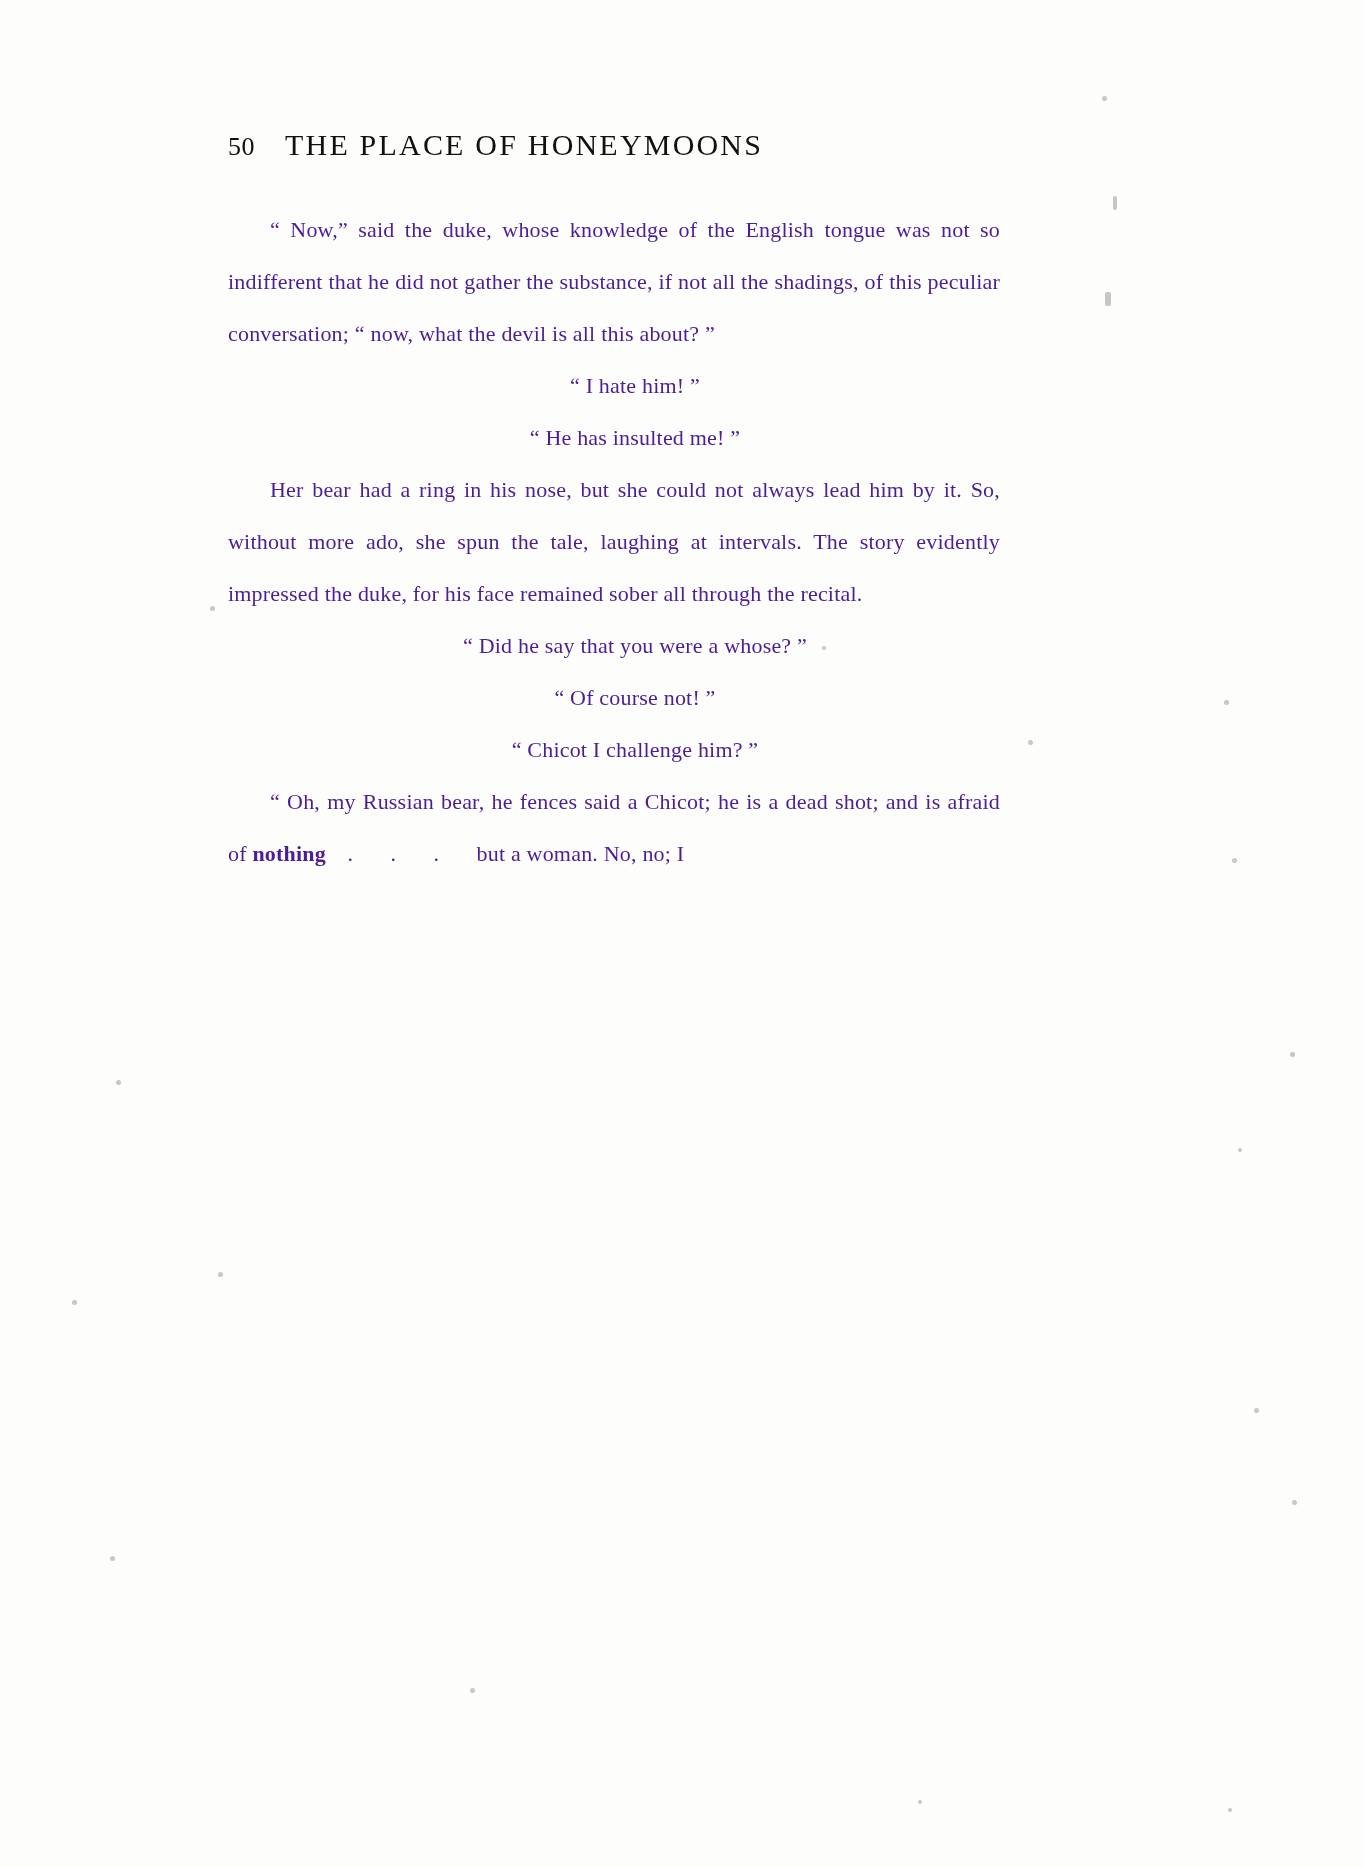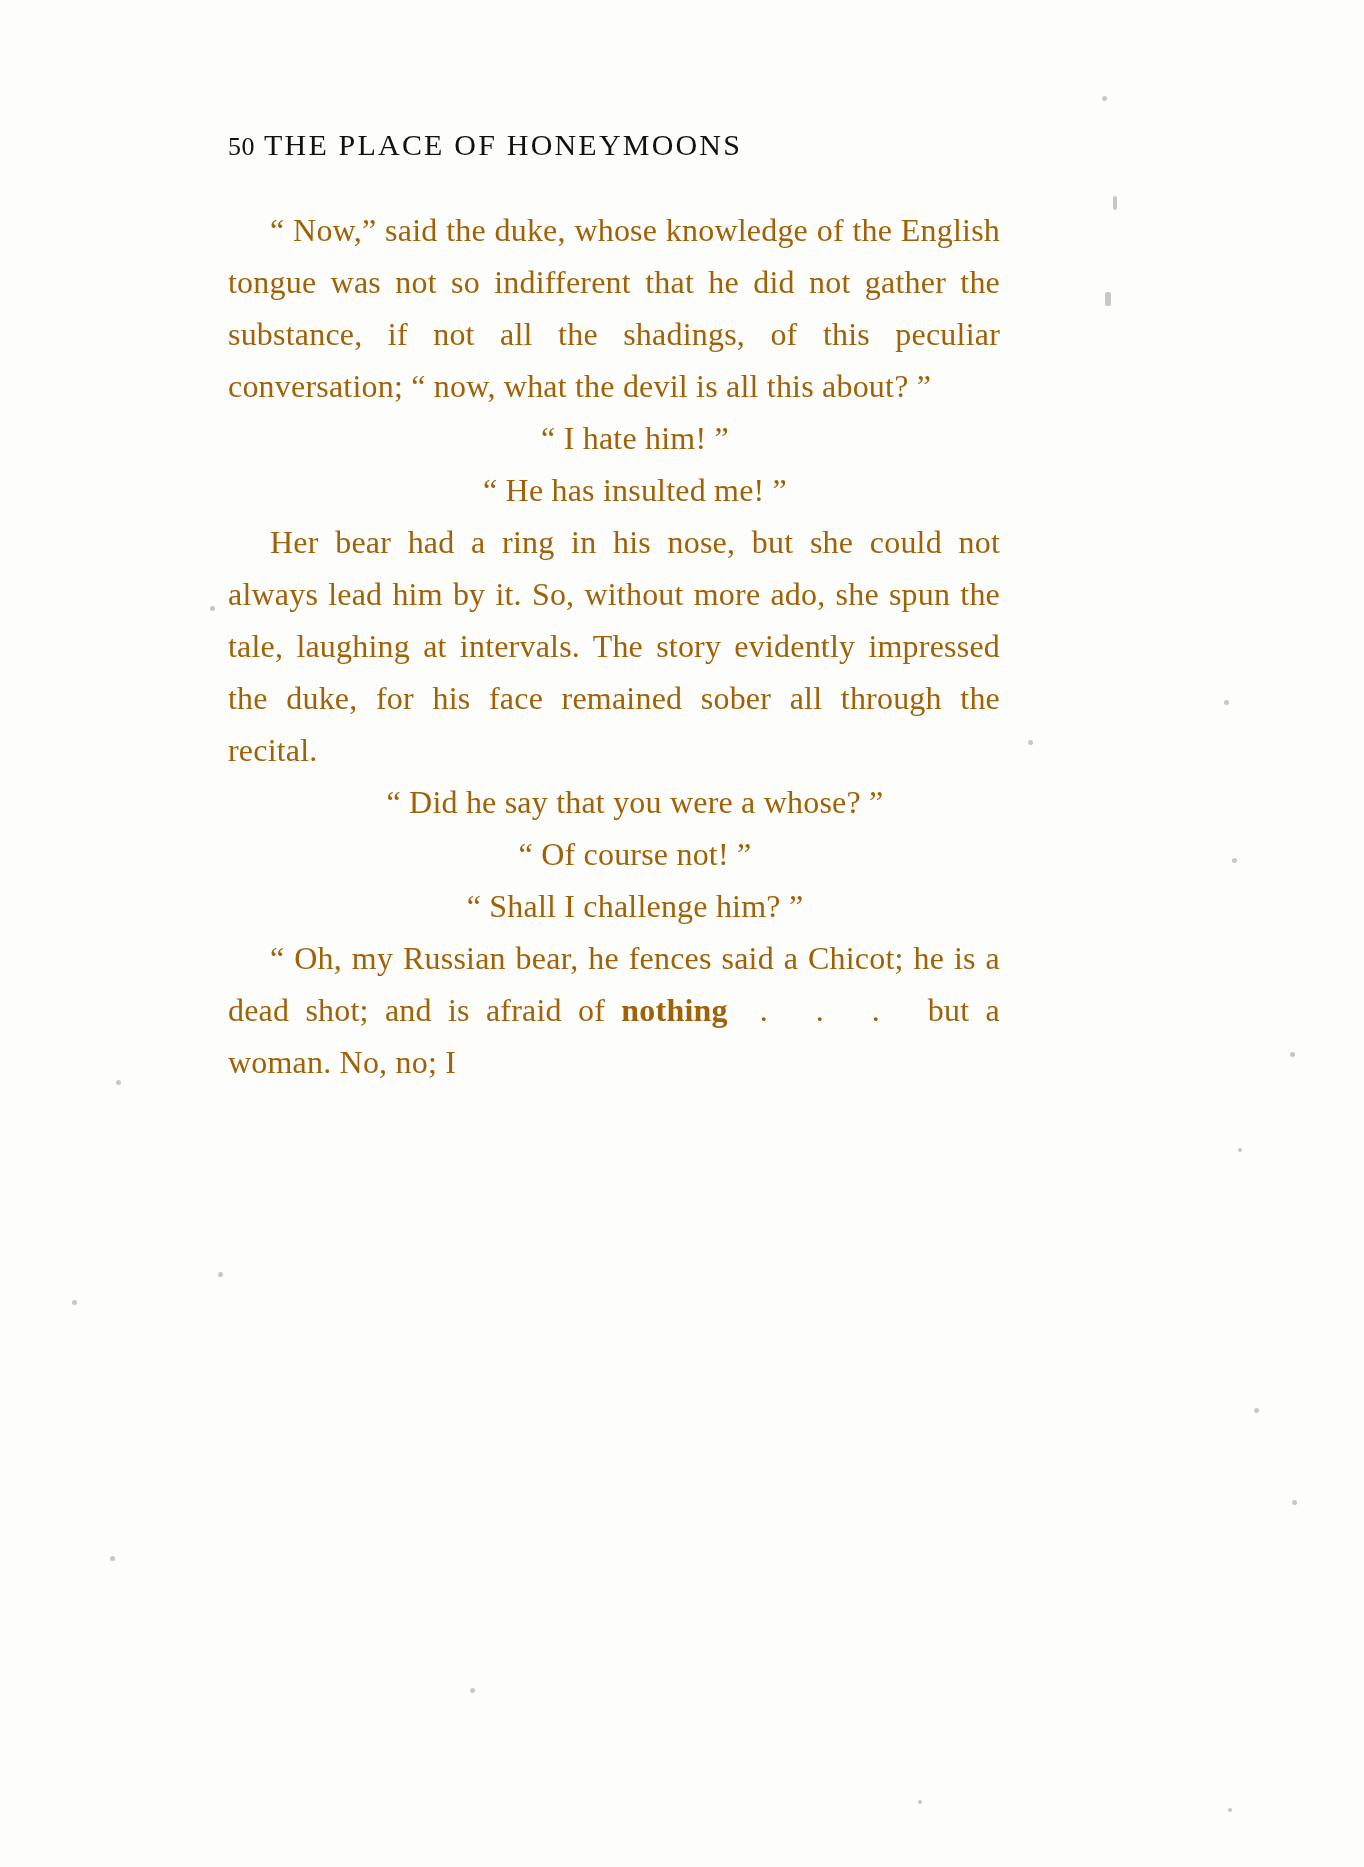--- a/index.html
+++ b/index.html
@@ -36,42 +36,42 @@
   .text-block {
     position: absolute;
     left: 228px;
     top: 128px;
     width: 772px;
   }
 
   .running-head {
     display: flex;
     align-items: baseline;
-    gap: 9px;
+    gap: 30px;
     margin-bottom: 42px;
     font-size: 30px;
     letter-spacing: 1.2px;
     color: #111;
   }
   .folio {
     font-size: 26px;
     letter-spacing: 0.5px;
   }
   .head-title {
     font-size: 30px;
     letter-spacing: 2.2px;
   }
 
   p {
     margin: 0;
-    font-size: 32px;
+    font-size: 22px;
     line-height: 52px;
     text-align: justify;
     text-justify: inter-word;
-    color: #a16207;
+    color: #4c1d95;
     letter-spacing: 0.2px;
   }
   p.indent {
     text-indent: 42px;
   }
   p.dialogue {
     text-indent: 42px;
     text-align: center;
   }
   .bold-word {
@@ -112,18 +112,18 @@
       <span class="folio">50</span>
       <span class="head-title">THE PLACE OF HONEYMOONS</span>
     </div>
 
     <p class="indent">“ Now,” said the duke, whose knowledge of the English tongue was not so indifferent that he did not gather the substance, if not all the shadings, of this peculiar conversation; “ now, what the devil is all this about? ”</p>
     <p class="dialogue">“ I hate him! ”</p>
     <p class="dialogue">“ He has insulted me! ”</p>
     <p class="indent">Her bear had a ring in his nose, but she could not always lead him by it.  So, without more ado, she spun the tale, laughing at intervals.  The story evidently impressed the duke, for his face remained sober all through the recital.</p>
     <p class="dialogue">“ Did he say that you were a whose? ”</p>
     <p class="dialogue">“ Of course not! ”</p>
-    <p class="dialogue">“ Shall I challenge him? ”</p>
+    <p class="dialogue">“ Chicot I challenge him? ”</p>
 
     <p class="indent"><span>“ Oh, my Russian bear, he fences said a Chicot; he is a dead shot; and is afraid of </span><span class="bold-word">nothing</span><span class="spaced-dots"> . . . </span><span>but a woman.  No, no; I</span></p>
 
   </div>
 </div>
 
 </body></html>

